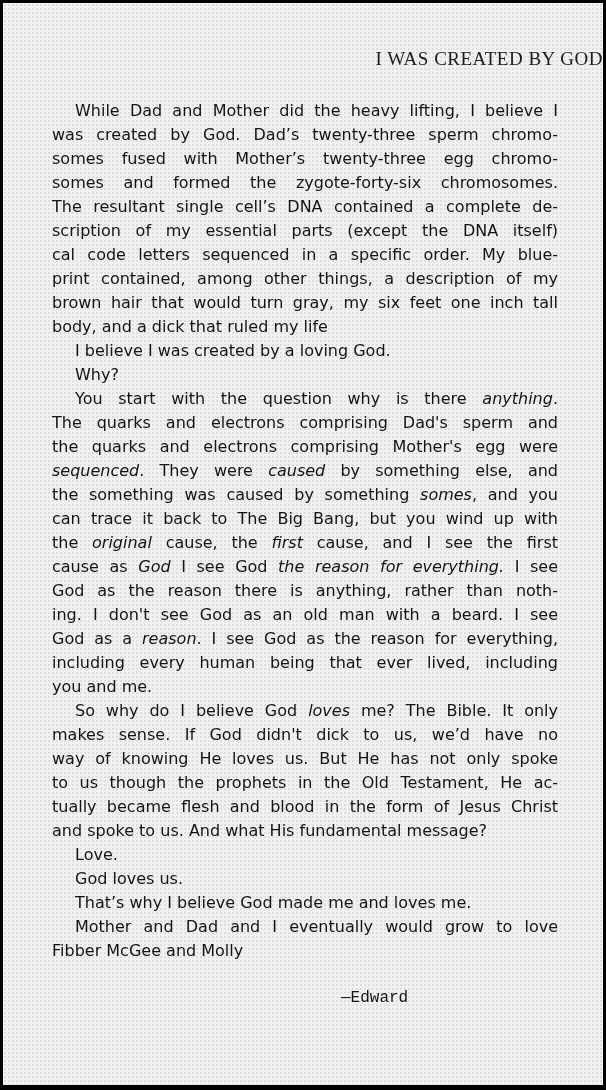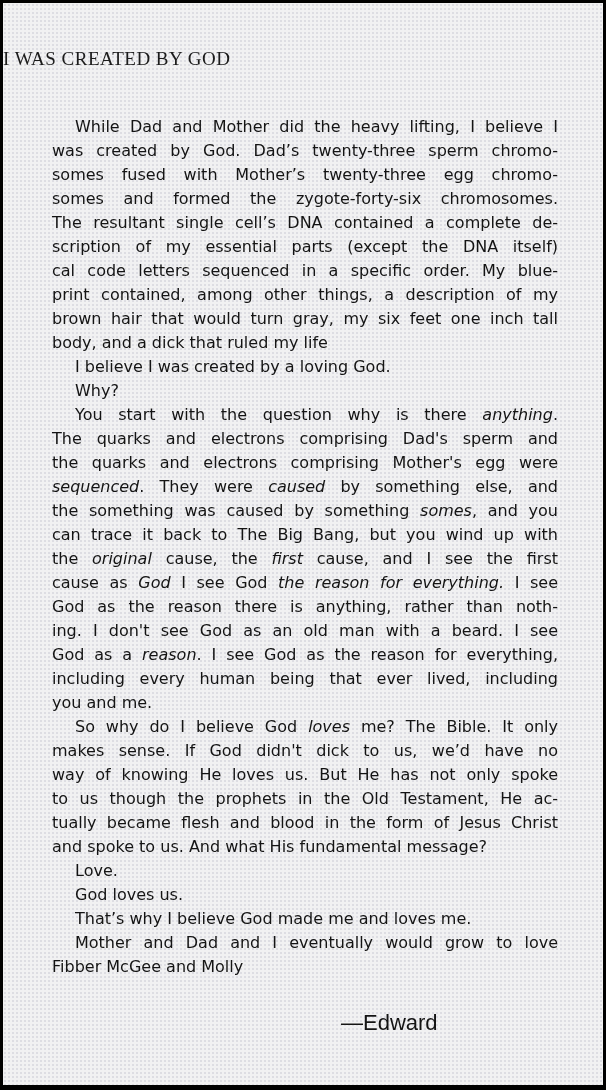--- a/index.html
+++ b/index.html
@@ -13,49 +13,49 @@
   .inner {
     position: absolute;
     left: 3px; top: 3px; right: 3px; bottom: 5px;
     background-color: #f1f1f2;
     background-image: radial-gradient(circle, rgba(150,150,170,0.22) 0.8px, rgba(0,0,0,0) 1px);
     background-size: 4px 4px;
     overflow: hidden;
   }
   .title {
     margin: 44px 0 0 0;
-    text-align: left;
+    text-align: right;
     font-family: "Liberation Serif", "DejaVu Serif", serif;
     font-weight: normal;
     font-size: 19px;
     line-height: 24px;
     letter-spacing: 0.5px;
     color: #1c1c1c;
   }
   .body-text {
-    margin-top: 44px;
+    margin-top: 28px;
     padding: 0 45px 0 49px;
     font-family: "DejaVu Sans", "Liberation Sans", sans-serif;
     font-size: 16px;
     line-height: 24px;
     color: #141414;
   }
   .paragraph { margin: 0; }
   .line {
     text-align: justify;
     text-align-last: justify;
     -moz-text-align-last: justify;
   }
   .line.last { text-align-last: left; -moz-text-align-last: left; }
   .line.indent { text-indent: 23px; }
   .it { font-style: italic; }
   .signature {
-    margin: 32px 0 0 338px;
-    font-family: Liberation Sans, sans-serif;
-    font-size: 22px;
+    margin: 23px 0 0 338px;
+    font-family: Liberation Mono, monospace;
+    font-size: 16px;
     line-height: 24px;
     color: #141414;
   }
 </style>
 </head>
 <body>
 
 <div class="page">
   <div class="inner">
     <h1 class="title">I WAS CREATED BY GOD</h1>

